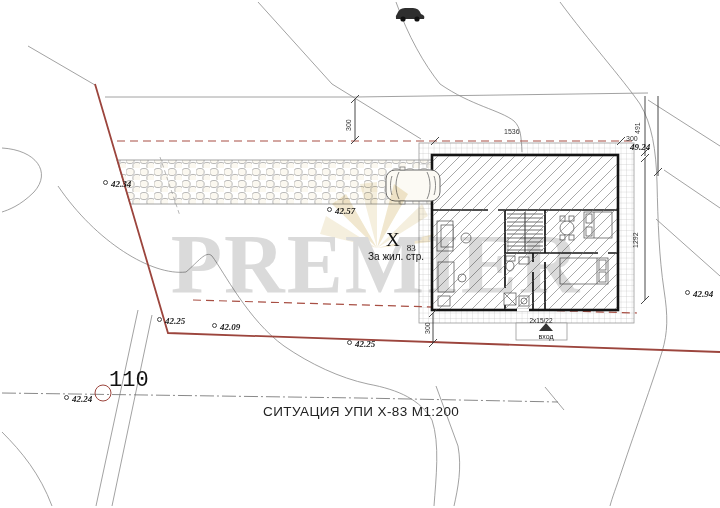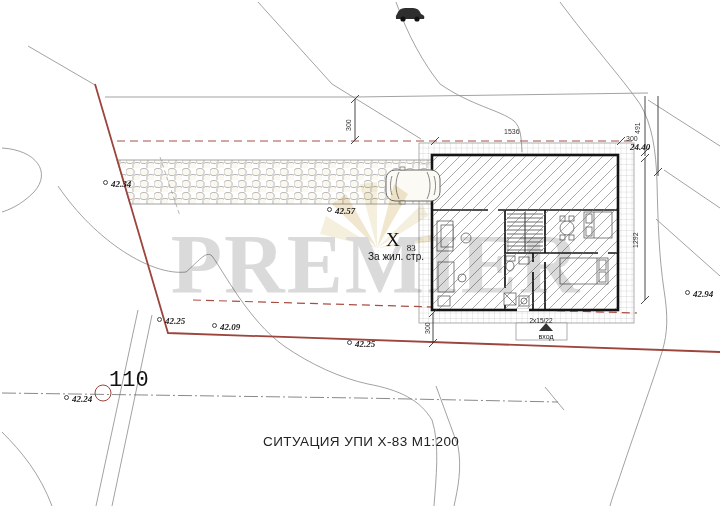--- a/index.html
+++ b/index.html
@@ -5,21 +5,21 @@
   html,body{margin:0;padding:0;background:#ffffff;}
   #canvas{position:relative;width:720px;height:508px;background:#fff;overflow:hidden;
           font-family:"Liberation Sans",sans-serif;}
   .abs{position:absolute;}
   .elev{font-family:"Liberation Serif",serif;font-style:italic;font-weight:bold;
         font-size:9px;color:#1b1b1b;white-space:nowrap;}
   .elev.dot::before{content:"";display:inline-block;width:3px;height:3px;
         border:1px solid #444;border-radius:50%;margin-right:3px;vertical-align:2px;}
   .dim{font-size:7px;color:#333;white-space:nowrap;}
   .dim.rot{transform:rotate(-90deg);transform-origin:0 0;}
-  #title{left:263px;top:404px;width:200px;font-size:13.5px;letter-spacing:.4px;color:#222;margin-top:30px;}
+  #title{left:263px;top:404px;width:200px;font-size:13.5px;letter-spacing:.4px;color:#222;}
   #plot-number{left:109px;top:368px;font-family:Liberation Mono, monospace;font-size:22px;color:#111;text-align:right;}
   #parcel-label{left:386px;top:229px;font-family:"Liberation Serif",serif;font-size:19px;color:#111;}
   #parcel-label sub{font-size:9px;padding-left:7px;}
   #parcel-purpose{left:368px;top:251px;width:64px;
         font-family:Liberation Sans, sans-serif;font-size:10px;color:#111;white-space:nowrap;}
   #steps-note{left:522px;top:317px;width:38px;text-align:center;font-size:6.5px;color:#222;}
   #entry-label{left:531px;top:333px;width:30px;text-align:center;font-size:7px;color:#222;}
   
   #watermark{left:16px;top:0;width:720px;height:508px;pointer-events:none;
         mix-blend-mode:multiply;opacity:.85;text-decoration:underline;}
@@ -171,21 +171,21 @@
 
   <div class="abs" id="title">СИТУАЦИЯ УПИ Х-83 М1:200</div>
 
   <div class="abs elev dot" style="left:103px;top:179px;text-align:center;">42.34</div>
   <div class="abs elev dot" style="left:327px;top:206px;">42.57</div>
   <div class="abs elev dot" style="left:157px;top:316px;">42.25</div>
   <div class="abs elev dot" style="left:212px;top:322px;">42.09</div>
   <div class="abs elev dot" style="left:347px;top:339px;">42.25</div>
   <div class="abs elev dot" style="left:64px;top:394px;">42.24</div>
   <div class="abs elev dot" style="left:685px;top:267px;margin-top:22px;">42.94</div>
-  <div class="abs elev" style="left:630px;top:142px;">24.40</div>
+  <div class="abs elev" style="left:630px;top:142px;">49.24</div>
 
   <div class="abs" id="plot-number">110</div>
 
   <div class="abs" id="parcel-label"><span>X</span><sub>83</sub></div>
   <div class="abs" id="parcel-purpose">За жил. стр.</div>
 
   <div class="abs dim" style="left:504px;top:128px;">1536</div>
   <div class="abs dim rot" style="left:345px;top:131px;">300</div>
   <div class="abs dim rot" style="left:634px;top:134px;">491</div>
   <div class="abs dim" style="left:626px;top:135px;">300</div>

